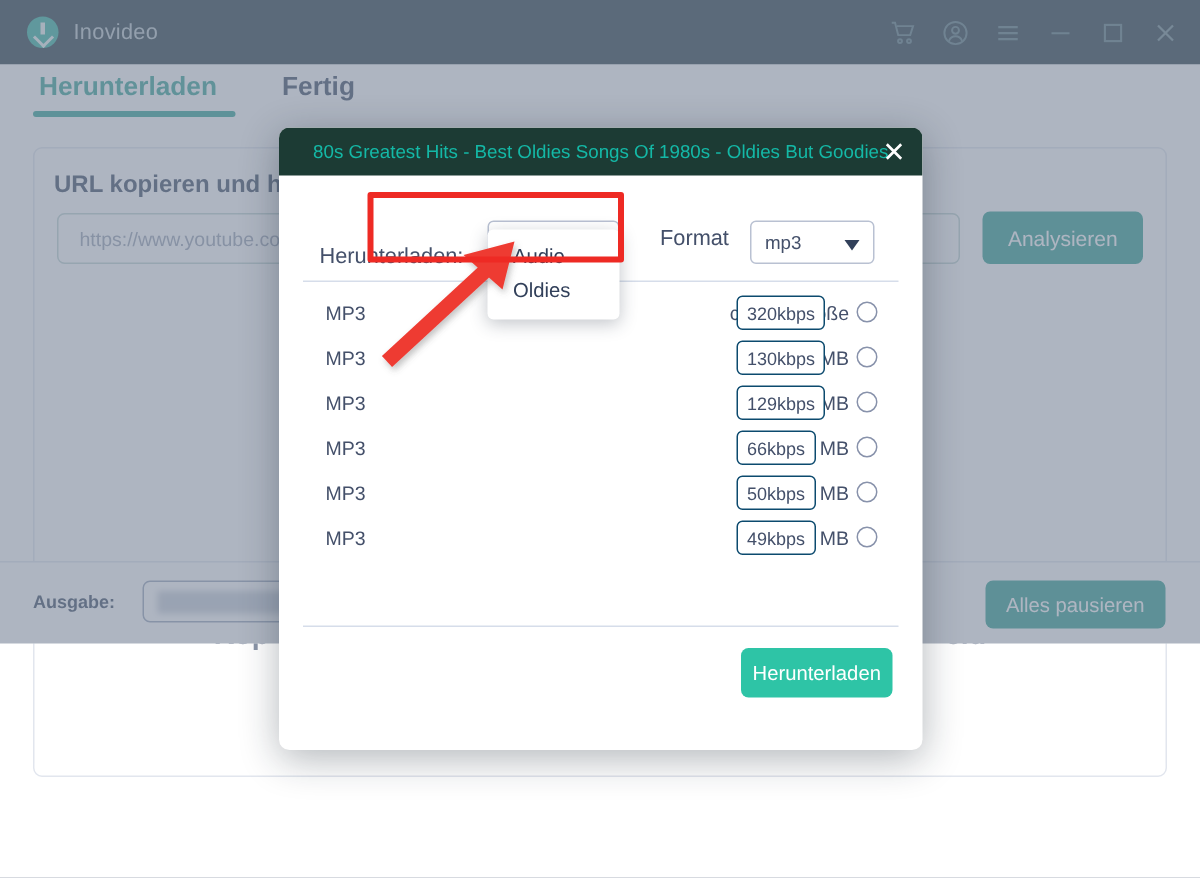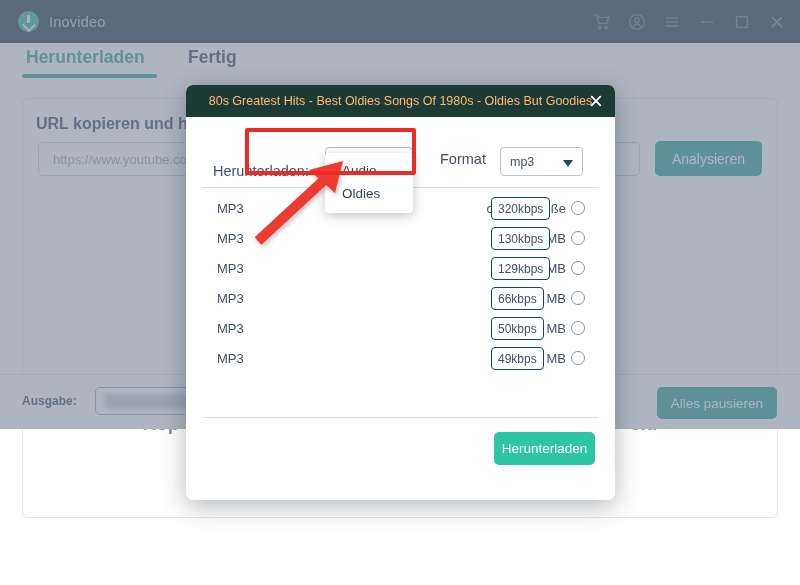--- a/index.html
+++ b/index.html
@@ -219,21 +219,21 @@
   }
   .modal-header {
     position: relative;
     height: 32px;
     background: #1c3b34;
     display: flex;
     align-items: center;
     justify-content: center;
   }
   .modal-title {
-    color: #fdba74;
+    color: #14b8a6;
     font-size: 12.5px;
   }
   .modal-close {
     position: absolute;
     right: 10px; top: 50%;
     transform: translateY(-50%);
     width: 18px; height: 18px;
     cursor: pointer;
   }
   .modal-body { position: relative; height: 383px; }

